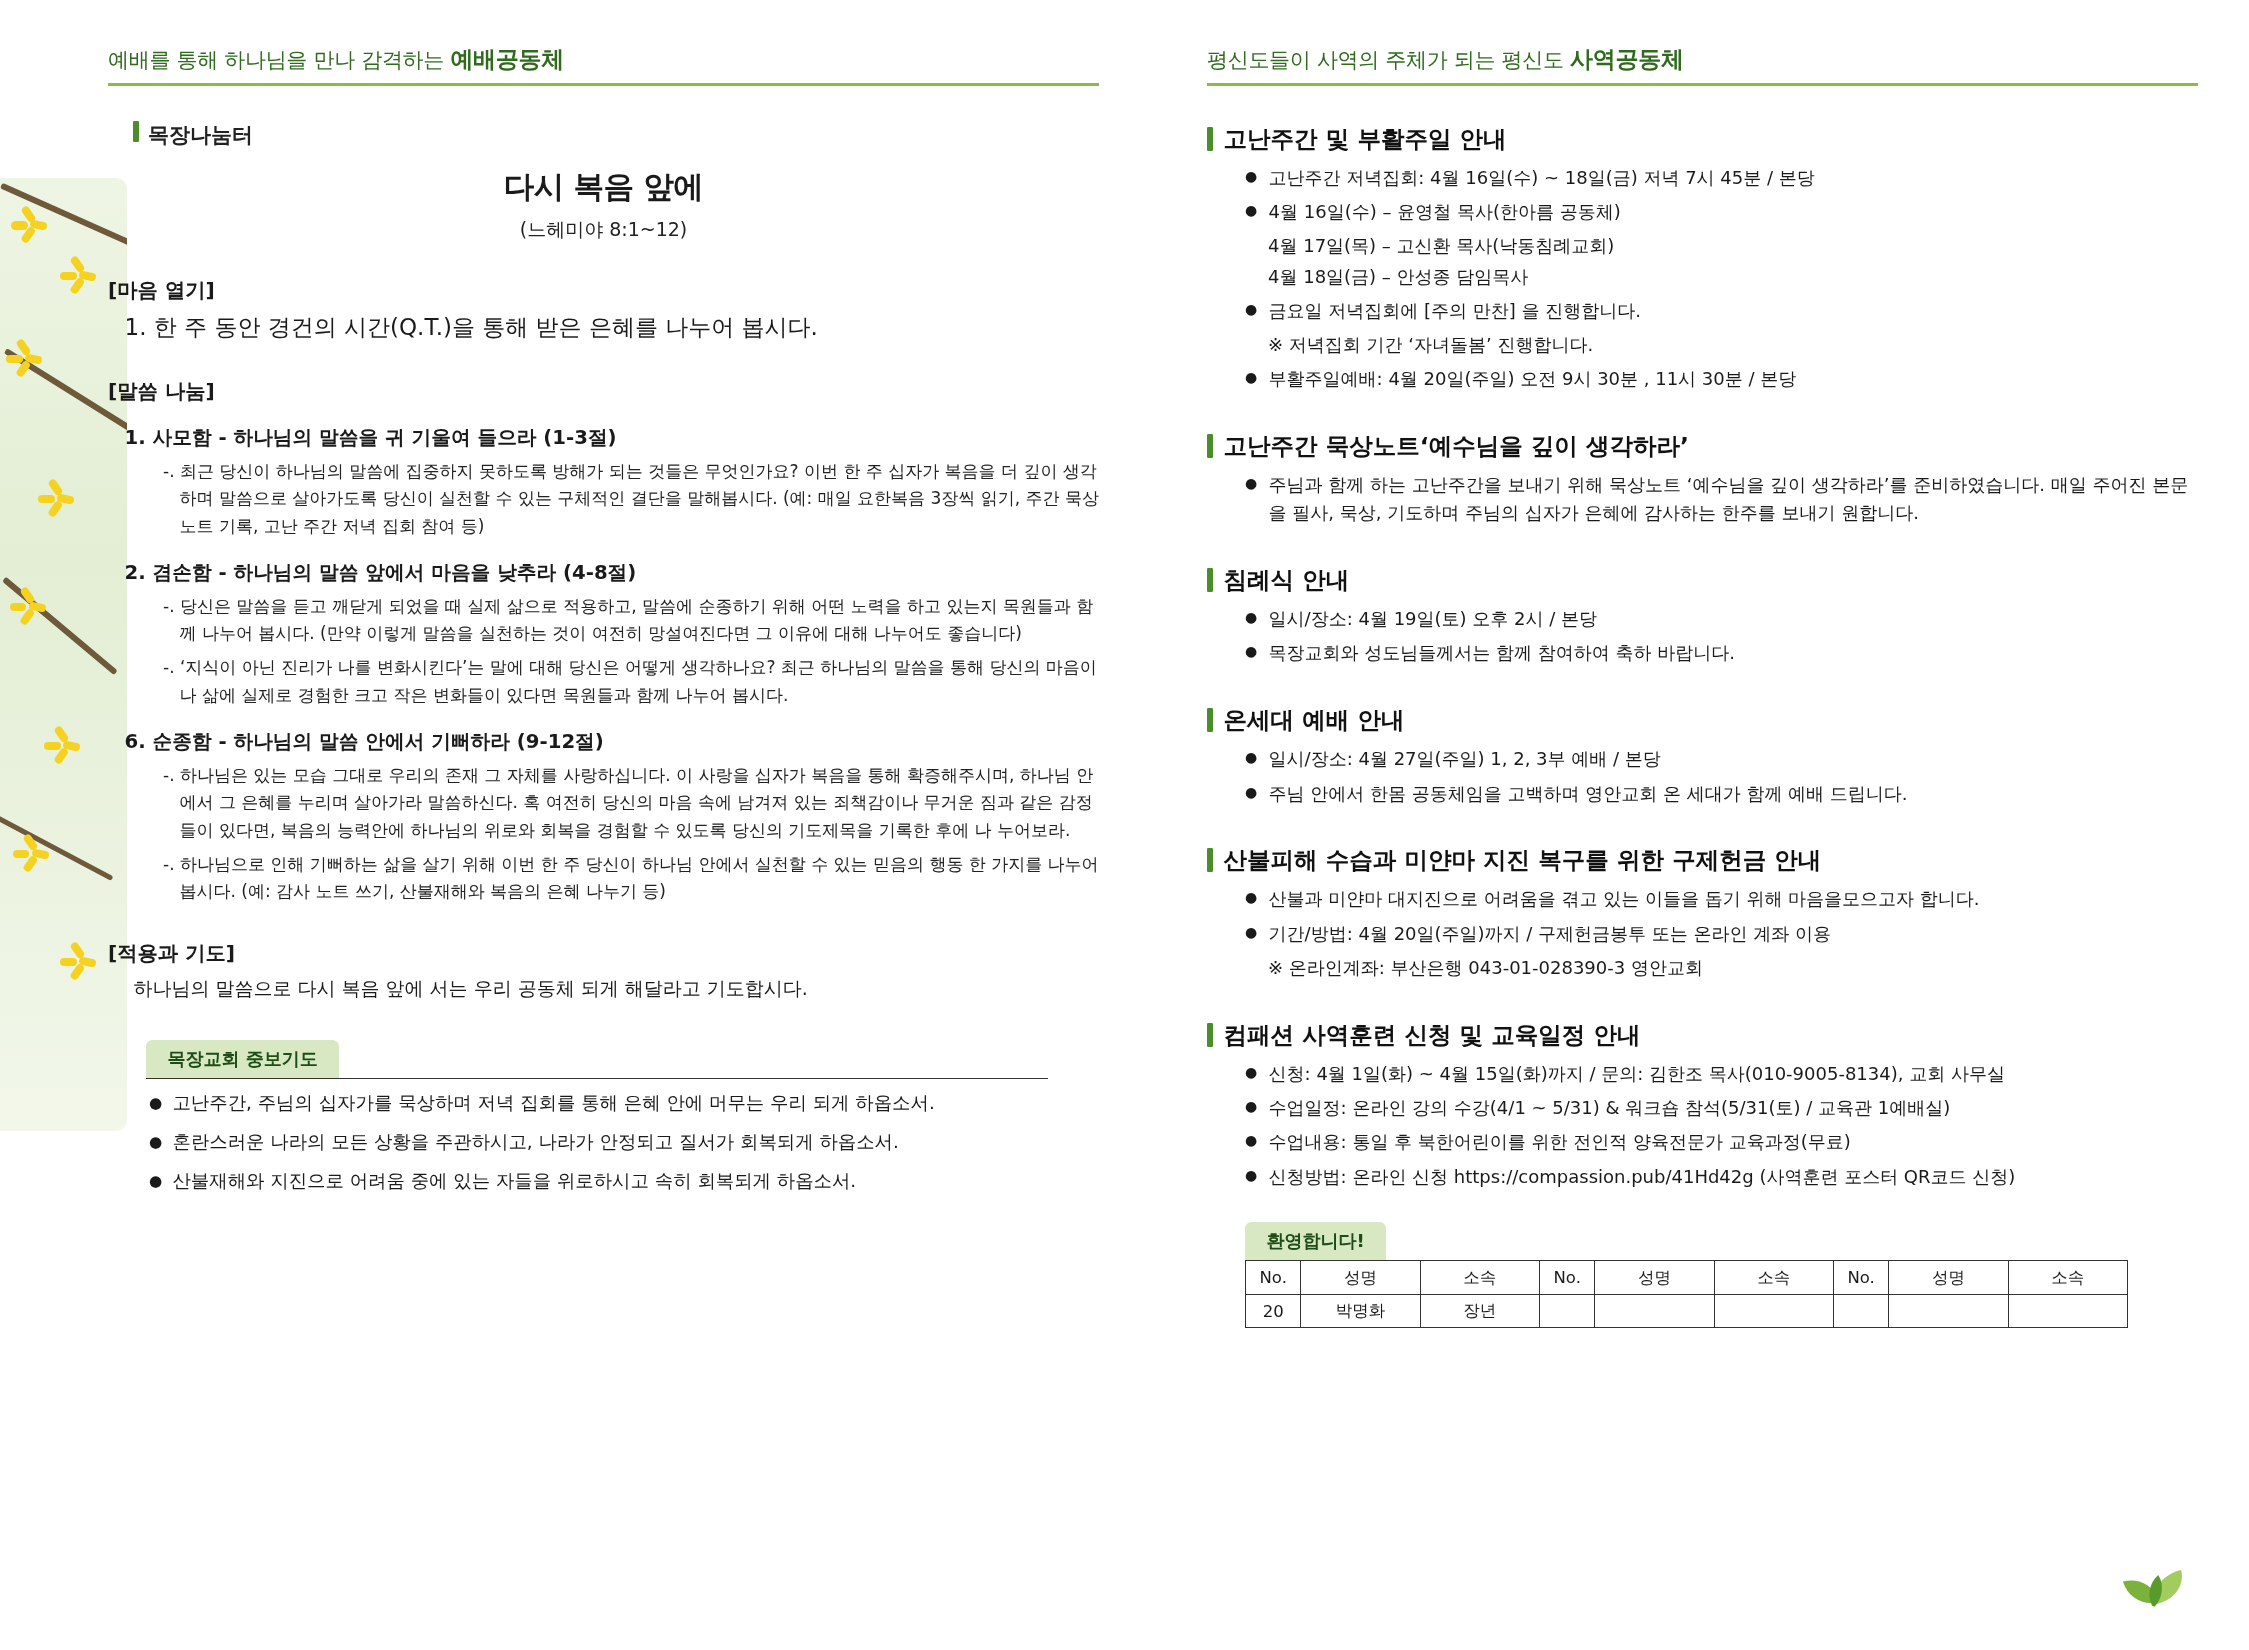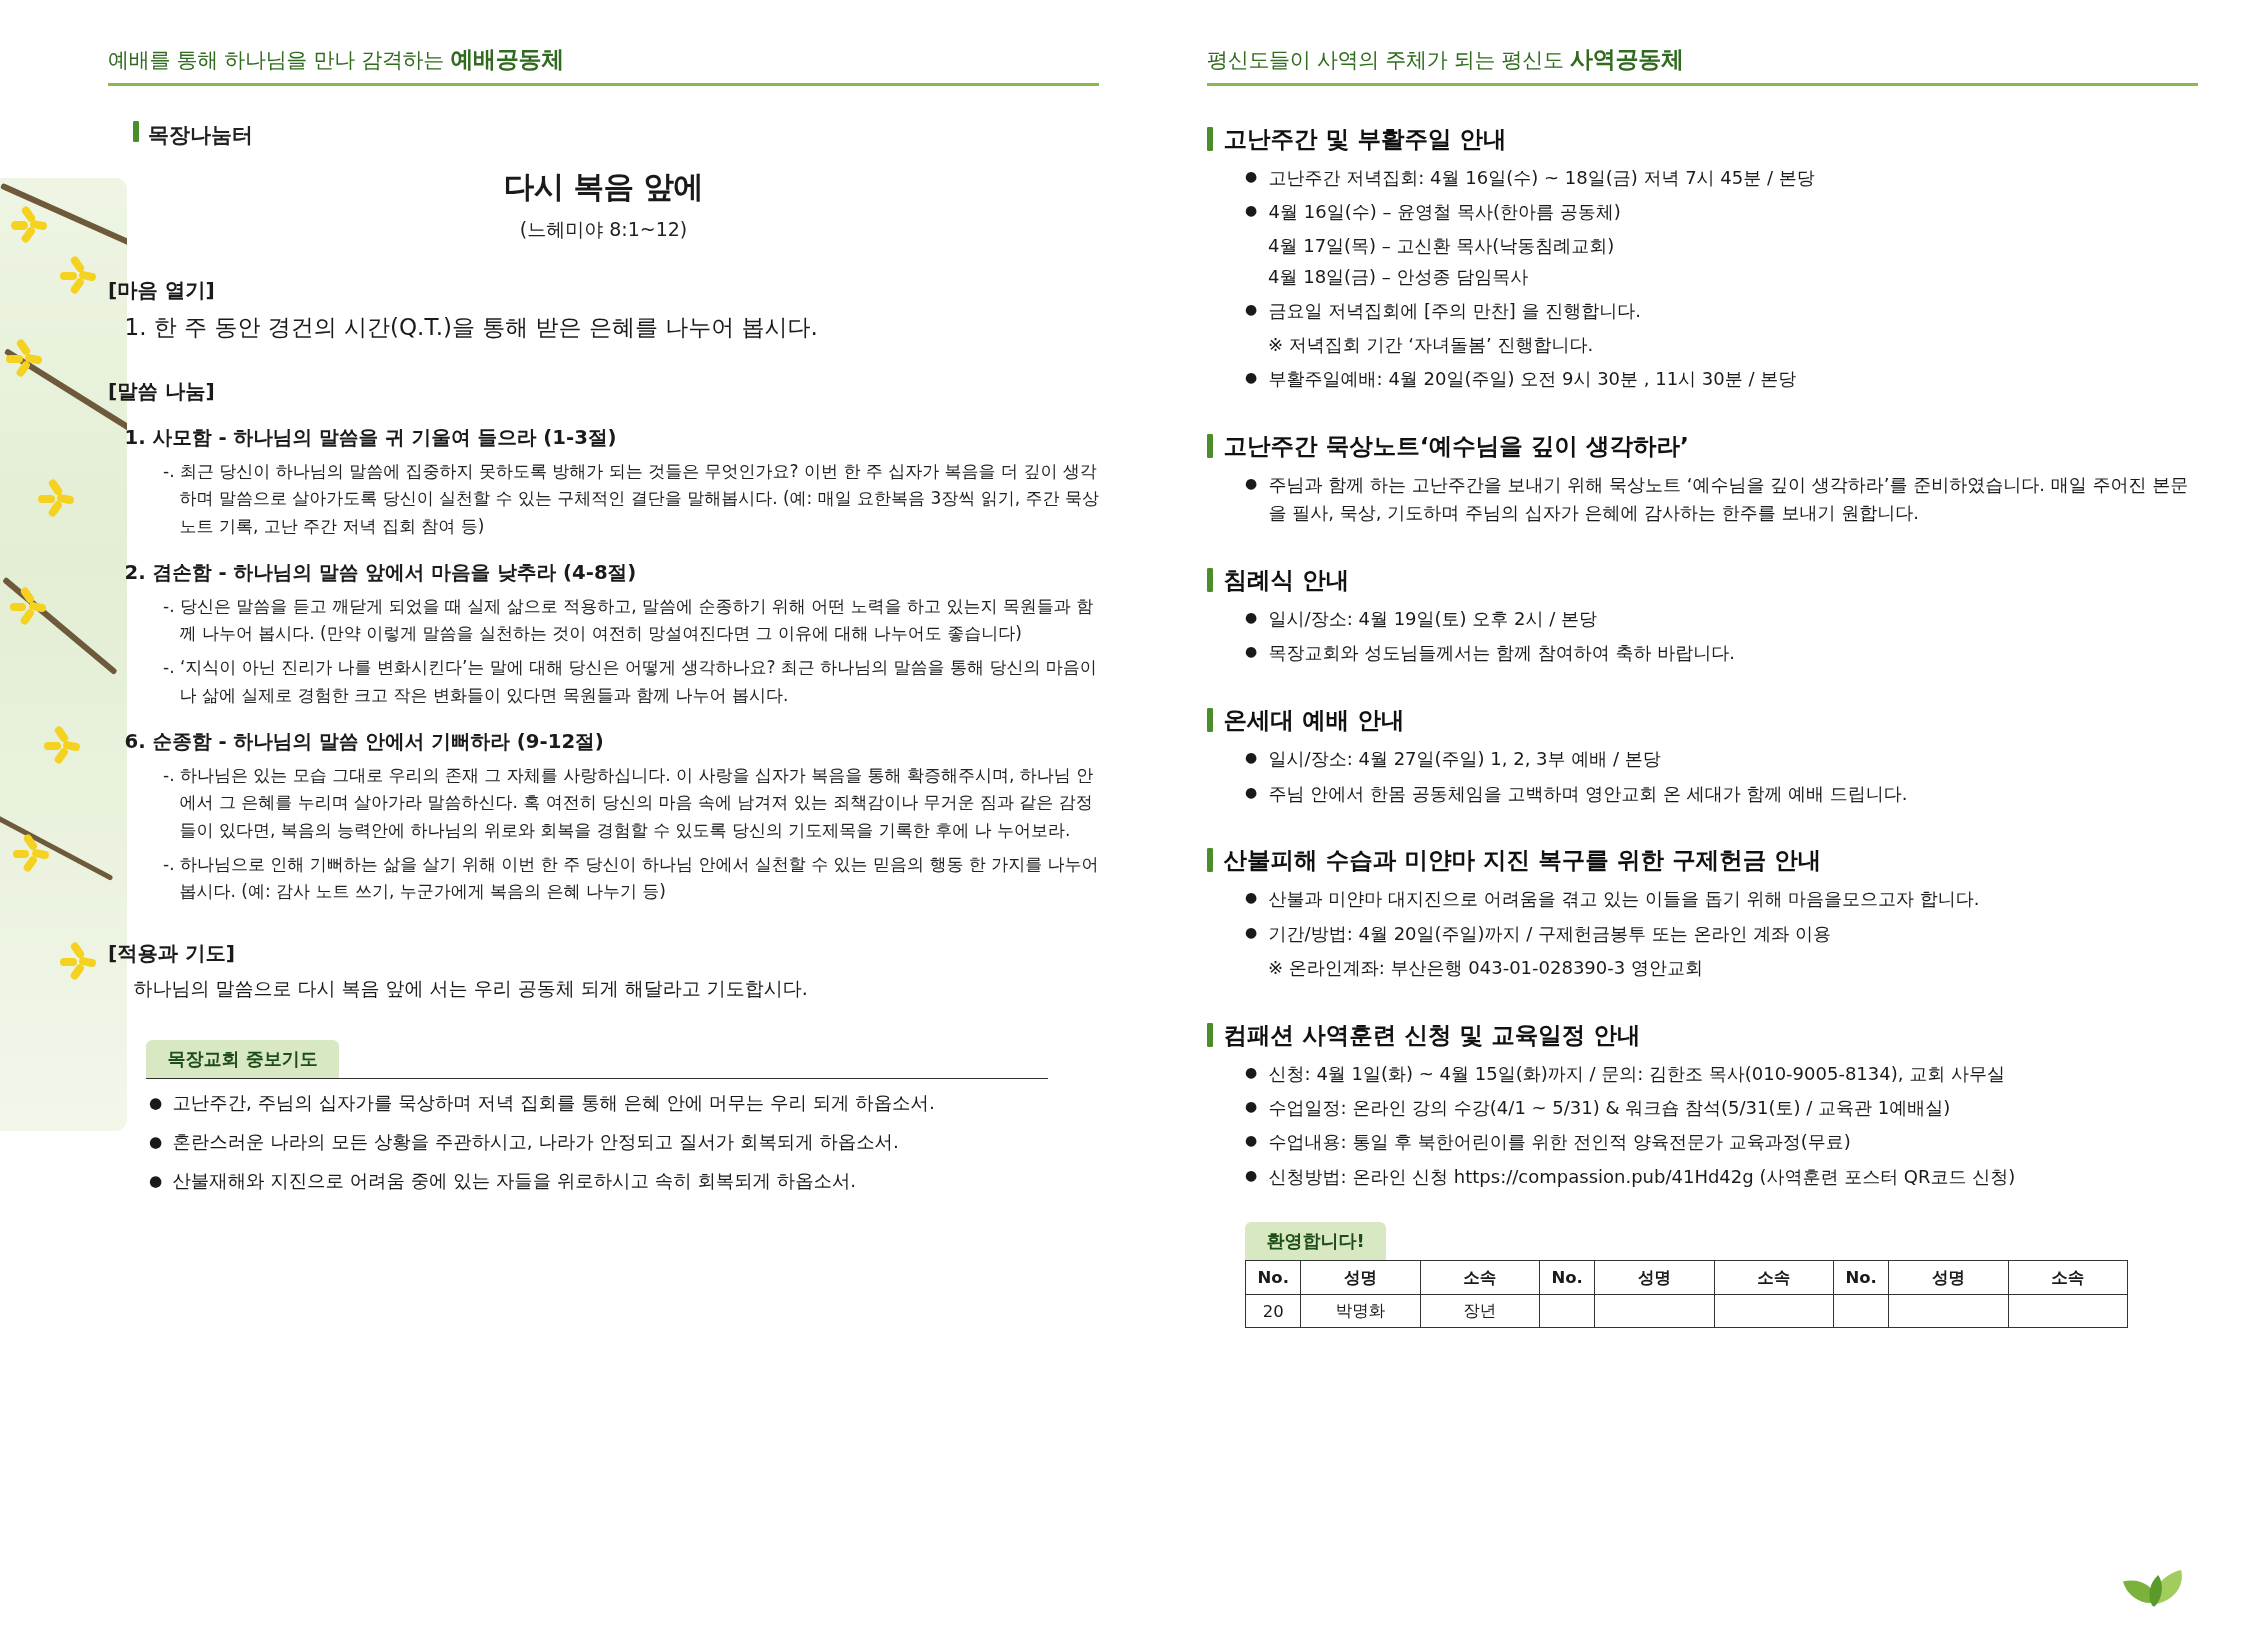--- a/index.html
+++ b/index.html
@@ -97,21 +97,21 @@
     font-size:18px;font-weight:700;padding:7px 21.6px;border-radius:6.4px 6.4px 0 0;
     margin-left:38px;margin-top:25.4px;
   }
   table.welcome{
     border-collapse:collapse;margin:0 0 0 38px;width:883px;
     font-size:16.5px;
   }
   table.welcome th,table.welcome td{
     border:1.3px solid #333;height:30.5px;text-align:center;font-weight:400;
   }
-  table.welcome th{font-weight:700;background:#fff;}
+  table.welcome th{font-weight:400;background:#fff;}
   .w-no{width:50px;}
   .w-name{width:111px;}
   .w-belong{width:111px;}
 </style>
 </head>
 <body>
 
 <div class="side-art">
   <div class="branch" style="left:-6.4px;top:38px;width:165px;height:6.4px;transform:rotate(24deg);"></div>
   <div class="branch" style="left:-6.4px;top:210px;width:152px;height:5.7px;transform:rotate(32deg);"></div>
@@ -196,21 +196,21 @@
 
   <div class="sub-h">1. 사모함 - 하나님의 말씀을 귀 기울여 들으라 (1-3절)</div>
   <div class="li2">-.  최근 당신이 하나님의 말씀에 집중하지 못하도록 방해가 되는 것들은 무엇인가요? 이번 한 주 십자가 복음을 더 깊이 생각하며 말씀으로 살아가도록 당신이 실천할 수 있는 구체적인 결단을 말해봅시다. (예: 매일 요한복음 3장씩 읽기, 주간 묵상 노트 기록, 고난 주간 저녁 집회 참여 등)</div>
 
   <div class="sub-h">2. 겸손함 - 하나님의 말씀 앞에서 마음을 낮추라 (4-8절)</div>
   <div class="li2">-.  당신은 말씀을 듣고 깨닫게 되었을 때 실제 삶으로 적용하고, 말씀에 순종하기 위해 어떤 노력을 하고 있는지 목원들과 함께 나누어 봅시다. (만약 이렇게 말씀을 실천하는 것이 여전히 망설여진다면 그 이유에 대해 나누어도 좋습니다)</div>
   <div class="li2">-.  ‘지식이 아닌 진리가 나를 변화시킨다’는 말에 대해 당신은 어떻게 생각하나요? 최근 하나님의 말씀을 통해 당신의 마음이나 삶에 실제로 경험한 크고 작은 변화들이 있다면 목원들과 함께 나누어 봅시다.</div>
 
   <div class="sub-h">6. 순종함 - 하나님의 말씀 안에서 기뻐하라 (9-12절)</div>
   <div class="li2">-.  하나님은 있는 모습 그대로 우리의 존재 그 자체를 사랑하십니다. 이 사랑을 십자가 복음을 통해 확증해주시며, 하나님 안에서 그 은혜를 누리며 살아가라 말씀하신다. 혹 여전히 당신의 마음 속에 남겨져 있는 죄책감이나 무거운 짐과 같은 감정들이 있다면, 복음의 능력안에 하나님의 위로와 회복을 경험할 수 있도록 당신의 기도제목을 기록한 후에 나 누어보라.</div>
-  <div class="li2">-.  하나님으로 인해 기뻐하는 삶을 살기 위해 이번 한 주 당신이 하나님 안에서 실천할 수 있는 믿음의 행동 한 가지를 나누어봅시다. (예: 감사 노트 쓰기, 누군가에게 복음의 은혜 나누기 등)</div>
+  <div class="li2">-.  하나님으로 인해 기뻐하는 삶을 살기 위해 이번 한 주 당신이 하나님 안에서 실천할 수 있는 믿음의 행동 한 가지를 나누어봅시다. (예: 감사 노트 쓰기, 산불재해와 복음의 은혜 나누기 등)</div>
 
   <div class="sec-h">[적용과 기도]</div>
   <div class="apply-body">하나님의 말씀으로 다시 복음 앞에 서는 우리 공동체 되게 해달라고 기도합시다.</div>
 
   <div style="margin-top:37px;">
     <div class="pill">목장교회 중보기도</div>
     <div class="pill-rule"></div>
     <div class="prayer-li">
       <span class="dot">●</span>
       <span>고난주간, 주님의 십자가를 묵상하며 저녁 집회를 통해 은혜 안에 머무는 우리 되게 하옵소서.</span>

